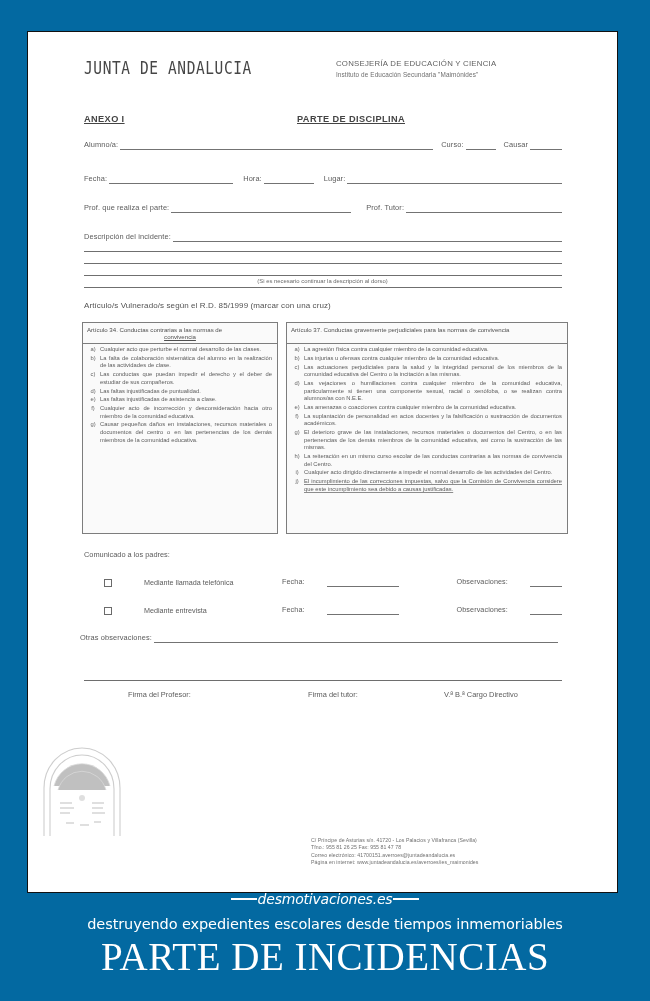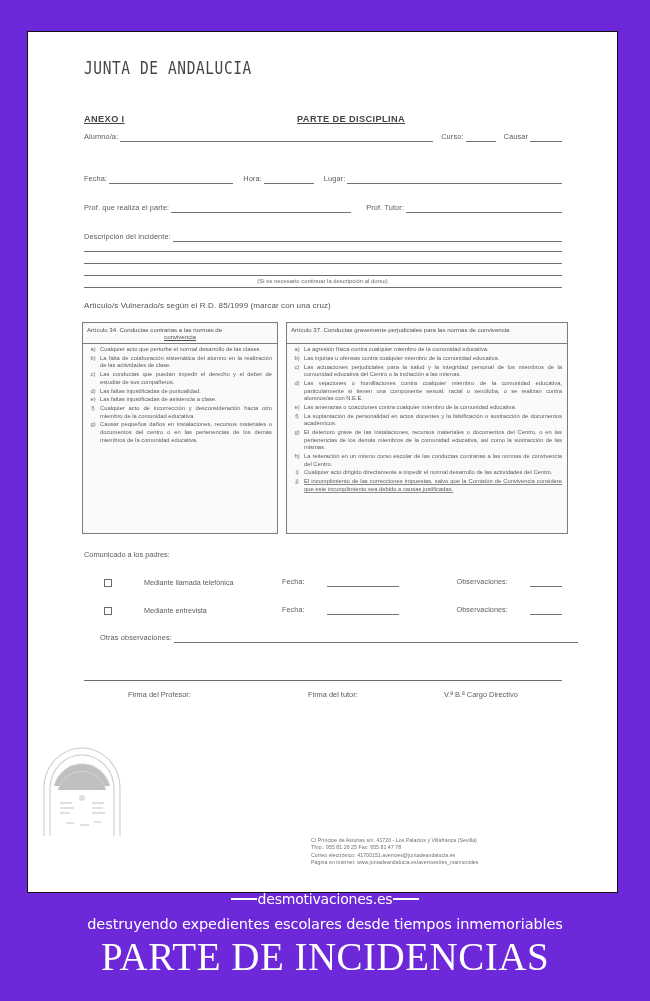--- a/index.html
+++ b/index.html
@@ -12,21 +12,21 @@
     height: 1001px;
     overflow: hidden;
     font-family: "Liberation Sans", sans-serif;
     position: relative;
   }
 
   
   #poster {
     position: absolute;
     inset: 0;
-    background: #6d28d9;
+    background: #0369a1;
   }
   #paper {
     position: absolute;
     left: 28px;
     top: 32px;
     width: 589px;
     height: 860px;
     background: #ffffff;
     box-shadow: 0 0 0 1px #111;
     overflow: hidden;
@@ -210,21 +210,21 @@
   .chk {
     width: 8px; height: 8px;
     border: 1.2px solid #666;
     box-sizing: border-box;
     margin-right: 12px;
     flex: 0 0 auto;
   }
   .cw1 { flex: 0 0 118px; padding-bottom: 0; }
   .otras {
     position: absolute;
-    left: 72px;
+    left: 52px;
     top: 601px;
     font-size: 7.4px;
     color: #555;
     display: flex;
     align-items: center;
     width: 478px;
   }
 
   .divider {
     position: absolute;
@@ -273,20 +273,21 @@
     left: 0;
     top: 886px;
     width: 650px;
     text-align: center;
     z-index: 5;
   }
   #wm .wmbox {
     display: inline-flex;
     align-items: center;
     gap: 1px;
+    font-style: italic;
   }
   #wm .dash {
     display: block;
     width: 26px;
     height: 0;
     border-top: 2px solid #ffffff;
   }
   #wm .wmtxt {
     font-family: "DejaVu Sans", sans-serif;
     color: #ffffff;
@@ -321,28 +322,32 @@
 </head>
 <body>
 
 <div id="poster">
 
   <div id="paper">
     <div id="sheet">
 
       <div class="hdr">
         <div class="junta">JUNTA DE ANDALUCIA</div>
+        <div class="conseje">
+          <div class="l1">CONSEJERÍA DE EDUCACIÓN Y CIENCIA</div>
+          <div class="l2">Instituto de Educación Secundaria "Maimónides"</div>
+        </div>
       </div>
 
       <div class="anexo-row">
         <span class="anexo">ANEXO I</span>
         <span class="parte-t">PARTE DE DISCIPLINA</span>
       </div>
 
-      <div class="frow" style="top:100px; width:478px;align-items:flex-end;">
+      <div class="frow" style="top:108px; width:478px;align-items:flex-end;">
         <span class="lbl">Alumno/a:</span>
         <span class="rule grow"></span>
         <span class="lbl" style="margin-left:8px;">Curso:</span>
         <span class="rule" style="width:30px;"></span>
         <span class="lbl" style="margin-left:8px;">Causar</span>
         <span class="rule" style="width:32px;"></span>
       </div>
 
       <div class="frow" style="top:142px; width:478px;">
         <span class="lbl">Fecha:</span>

